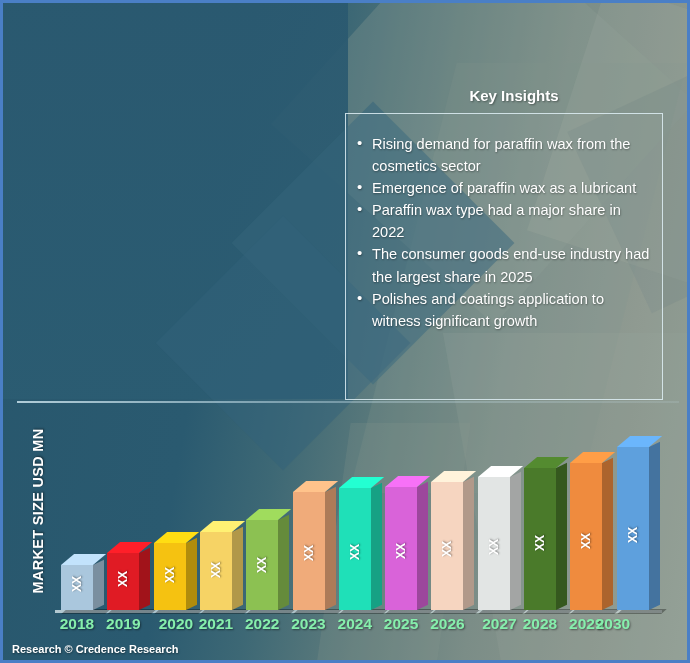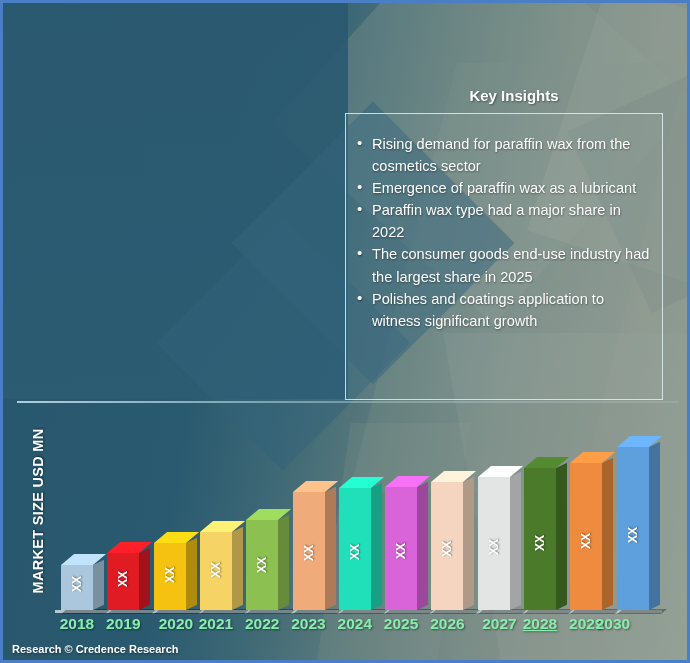--- a/index.html
+++ b/index.html
@@ -283,20 +283,20 @@
         <div class="x-label" style="left: -1px;">2018</div>
         <div class="x-label" style="left: 45.3px;">2019</div>
         <div class="x-label" style="left: 98px;">2020</div>
         <div class="x-label" style="left: 137.9px;">2021</div>
         <div class="x-label" style="left: 184.2px;">2022</div>
         <div class="x-label" style="left: 230.5px;">2023</div>
         <div class="x-label" style="left: 276.8px;">2024</div>
         <div class="x-label" style="left: 323.1px;">2025</div>
         <div class="x-label" style="left: 369.4px;">2026</div>
         <div class="x-label" style="left: 415.7px; text-align: right;">2027</div>
-        <div class="x-label" style="left: 462px; text-decoration: underline;">2028</div>
+        <div class="x-label" style="left: 462px;">2028</div>
         <div class="x-label" style="left: 508.3px;">2029</div>
         <div class="x-label" style="left: 535px;">2030</div>
       </div>
     <div class="copyright">Research © Credence Research</div>
   </div>
 
 </div>
 
 </body></html>

